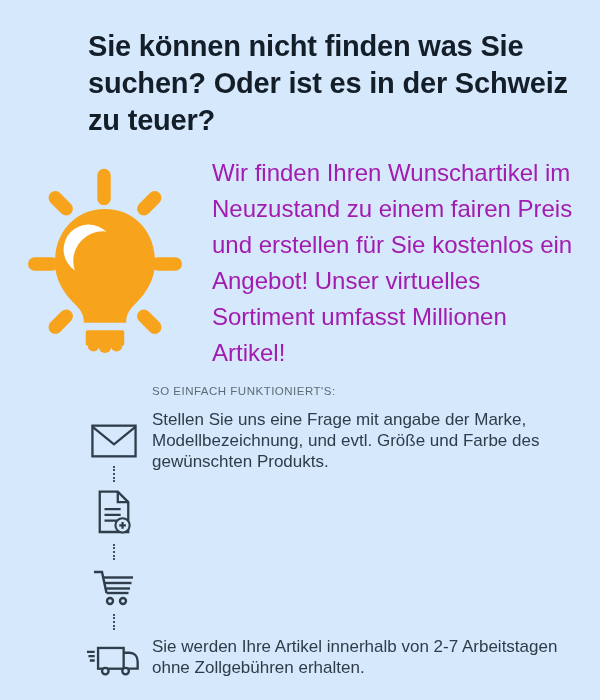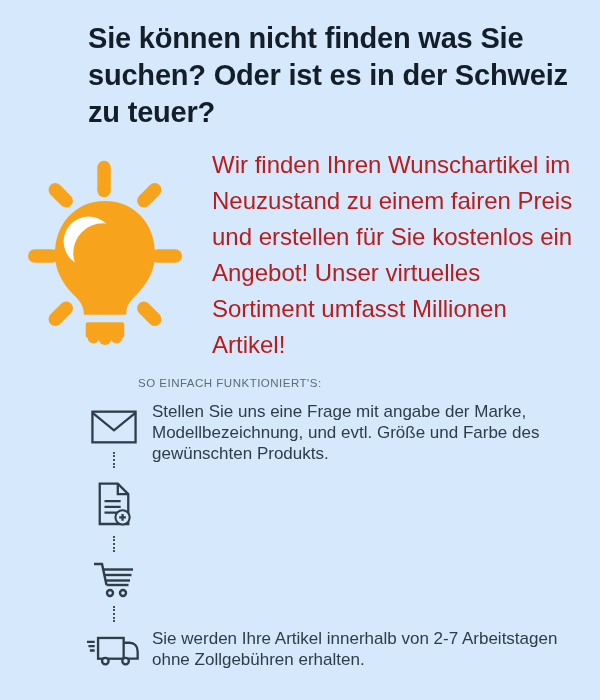--- a/index.html
+++ b/index.html
@@ -3,21 +3,21 @@
 <meta charset="utf-8">
 <style>
   * { margin: 0; padding: 0; box-sizing: border-box; }
   html, body { width: 600px; height: 700px; }
   body {
     background: #d5e8fc;
     font-family: "Liberation Sans", sans-serif;
     color: #2e3d49;
     overflow: hidden;
   }
-  .page { padding-top: 20px; width: 600px; height: 607px; }
+  .page { padding-top: 28px; width: 600px; height: 607px; }
 
   .headline {
     margin: 0 28px 0 88px;
     font-size: 29px;
     line-height: 37px;
     font-weight: bold;
     color: #141e28;
     letter-spacing: -0.2px;
     max-width: 482px;
   }
@@ -27,34 +27,34 @@
     align-items: flex-start;
     margin-top: 16px;
     padding-left: 28px;
   }
   .bulb-wrap { flex: none; width: 154px; margin-top: 10px; }
   .intro-text {
     margin-left: 30px;
     width: 368px;
     font-size: 24px;
     line-height: 36px;
-    color: #b91c1c;
+    color: #a21caf;
   }
 
   .steps {
     margin: 14px 0 0 86px;
   }
   .steps-heading {
-    margin-left: 52px;
+    margin-left: 66px;
     margin-bottom: 12px;
     font-size: 11.5px;
     letter-spacing: 0.5px;
     color: #5d6c75;
   }
-  .step { display: flex; align-items: center; }
+  .step { display: flex; align-items: flex-end; }
   .icon-col {
     flex: none;
     width: 56px;
     display: flex;
     flex-direction: column;
     align-items: center;
   }
   .icon-col svg { flex: none; margin-top: 2px; }
   .connector {
     flex: 1;

